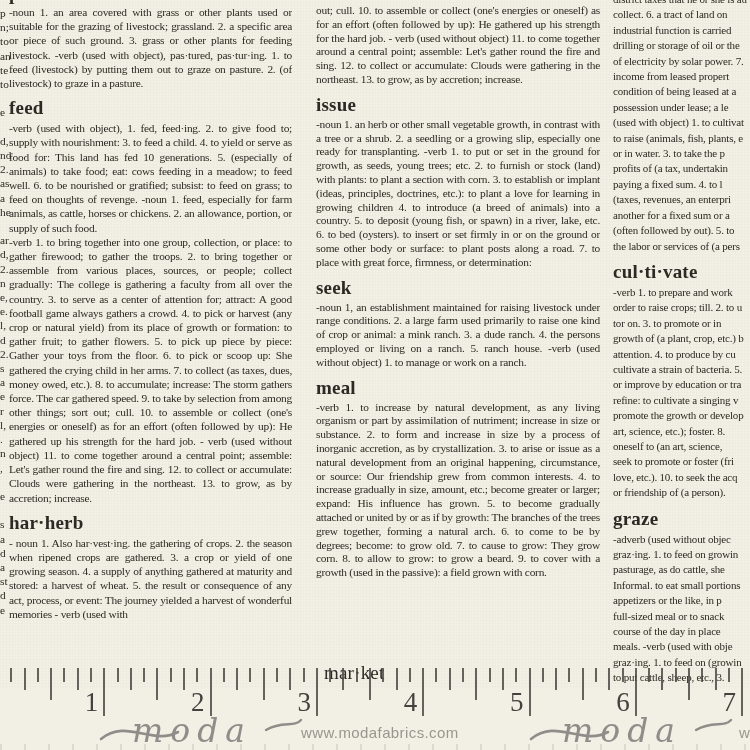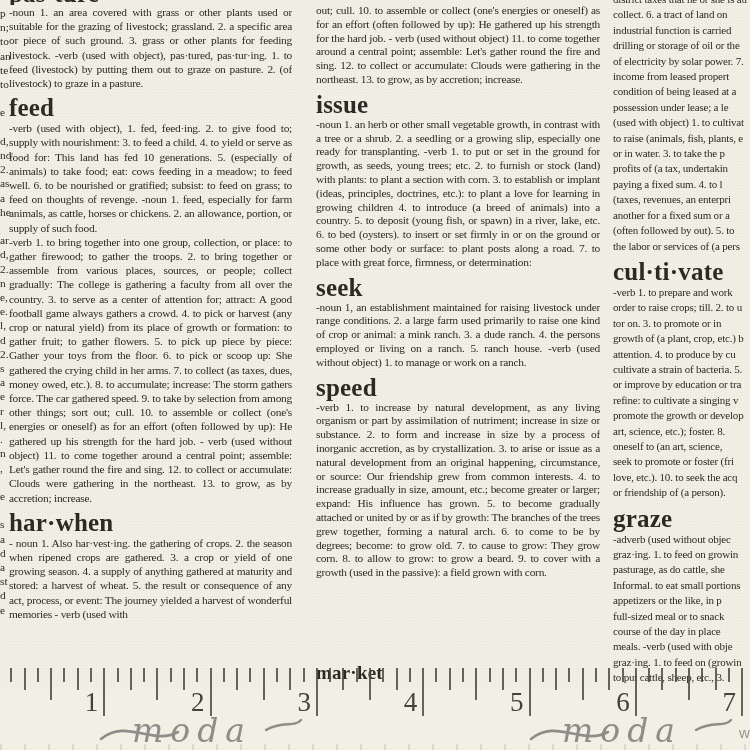--- a/index.html
+++ b/index.html
@@ -17,29 +17,29 @@
     left:0;top:6px;width:14px;height:662px;overflow:hidden;
     font-size:11.4px;line-height:14.2px;white-space:pre-line;text-align:left;
   }
   #col-left{left:9px;width:283px;top:0;}
   #col-left .body{font-size:11.4px;line-height:14.2px;letter-spacing:-0.25px;text-align:justify;}
   #col-mid{left:316px;width:284px;top:4px;height:660px;}
   #col-mid .body{font-size:11.4px;line-height:13.8px;letter-spacing:-0.25px;text-align:justify;}
   #col-right{left:613px;width:220px;top:-8px;height:700px;}
   #col-right .lines{font-size:11px;line-height:15.4px;letter-spacing:-0.2px;white-space:pre;text-align:left;}
   .headword{
-    font-size:25px;font-weight:600;line-height:22px;letter-spacing:0.2px;
+    font-size:19px;font-weight:600;line-height:22px;letter-spacing:0.2px;
     text-align:left;margin:7px 0 2px 0;
   }
   .headword:empty{display:none;margin:0;}
   .clip-head{height:5px;overflow:hidden;}
   .clip-head .headword{margin:-17px 0 0 0;}
   #market-head{
-    position:absolute;left:316px;top:662px;z-index:1;
-    font-size:19px;font-weight:700;letter-spacing:0.2px;
+    position:absolute;left:324px;top:662px;z-index:1;
+    font-size:19px;font-weight:400;letter-spacing:0.2px;
   }
   
   #ruler{position:absolute;left:0;top:668px;width:750px;height:82px;}
   #selvage-mask{position:absolute;left:0;top:21px;width:750px;height:61px;background:#f2f0e4;z-index:2;}
   #ticks{position:absolute;left:0;top:0;width:750px;height:82px;z-index:3;}
   .tick{position:absolute;top:0;width:2px;background:#4b4a46;opacity:.85;}
   .ruler-number{
     position:absolute;width:30px;text-align:right;z-index:4;
     font-family:"Liberation Serif", serif;font-size:27px;line-height:26px;color:#43423e;
   }
@@ -109,39 +109,39 @@
     <div class="body">-noun 1. an area covered with grass or other plants used or suitable for the grazing of livestock; grassland. 2. a specific area or piece of such ground. 3. grass or other plants for feeding livestock. -verb (used with object), pas·tured, pas·tur·ing. 1. to feed (livestock) by putting them out to graze on pasture. 2. (of livestock) to graze in a pasture.</div>
   </div>
   <div class="block">
     <div class="headword">feed</div>
     <div class="body">-verb (used with object), 1. fed, feed·ing. 2. to give food to; supply with nourishment: 3. to feed a child. 4. to yield or serve as food for: This land has fed 10 generations. 5. (especially of animals) to take food; eat: cows feeding in a meadow; to feed well. 6. to be nourished or gratified; subsist: to feed on grass; to feed on thoughts of revenge. -noun 1. feed, especially for farm animals, as cattle, horses or chickens. 2. an allowance, portion, or supply of such food.</div>
   </div>
   <div class="block">
     <div class="body">-verb 1. to bring together into one group, collection, or place: to gather firewood; to gather the troops. 2. to bring together or assemble from various places, sources, or people; collect gradually: The college is gathering a faculty from all over the country. 3. to serve as a center of attention for; attract: A good football game always gathers a crowd. 4. to pick or harvest (any crop or natural yield) from its place of growth or formation: to gather fruit; to gather flowers. 5. to pick up piece by piece: Gather your toys from the floor. 6. to pick or scoop up: She gathered the crying child in her arms. 7. to collect (as taxes, dues, money owed, etc.). 8. to accumulate; increase: The storm gathers force. The car gathered speed. 9. to take by selection from among other things; sort out; cull. 10. to assemble or collect (one's energies or oneself) as for an effort (often followed by up): He gathered up his strength for the hard job. - verb (used without object) 11. to come together around a central point; assemble: Let's gather round the fire and sing. 12. to collect or accumulate: Clouds were gathering in the northeast. 13. to grow, as by accretion; increase.</div>
   </div>
   <div class="block">
-    <div class="headword">har·when</div>
+    <div class="headword">har·herb</div>
     <div class="body">- noun 1. Also har·vest·ing. the gathering of crops. 2. the season when ripened crops are gathered. 3. a crop or yield of one growing season. 4. a supply of anything gathered at maturity and stored: a harvest of wheat. 5. the result or consequence of any act, process, or event: The journey yielded a harvest of wonderful memories - verb (used with</div>
   </div>
 </div>
 
 <div class="col" id="col-mid">
   <div class="block">
     <div class="body">out; cull. 10. to assemble or collect (one's energies or oneself) as for an effort (often followed by up): He gathered up his strength for the hard job. - verb (used without object) 11. to come together around a central point; assemble: Let's gather round the fire and sing. 12. to collect or accumulate: Clouds were gathering in the northeast. 13. to grow, as by accretion; increase.</div>
   </div>
   <div class="block">
     <div class="headword">issue</div>
     <div class="body">-noun 1. an herb or other small vegetable growth, in contrast with a tree or a shrub. 2. a seedling or a growing slip, especially one ready for transplanting. -verb 1. to put or set in the ground for growth, as seeds, young trees; etc. 2. to furnish or stock (land) with plants: to plant a section with corn. 3. to establish or implant (ideas, principles, doctrines, etc.): to plant a love for learning in growing children 4. to introduce (a breed of animals) into a country. 5. to deposit (young fish, or spawn) in a river, lake, etc. 6. to bed (oysters). to insert or set firmly in or on the ground or some other body or surface: to plant posts along a road. 7. to place with great force, firmness, or determination:</div>
   </div>
   <div class="block">
     <div class="headword">seek</div>
     <div class="body">-noun 1, an establishment maintained for raising livestock under range conditions. 2. a large farm used primarily to raise one kind of crop or animal: a mink ranch. 3. a dude ranch. 4. the persons employed or living on a ranch. 5. ranch house. -verb (used without object) 1. to manage or work on a ranch.</div>
   </div>
   <div class="block">
-    <div class="headword">speed</div>
+    <div class="headword">meal</div>
     <div class="body">-verb 1. to increase by natural development, as any living organism or part by assimilation of nutriment; increase in size or substance. 2. to form and increase in size by a process of inorganic accretion, as by crystallization. 3. to arise or issue as a natural development from an original happening, circumstance, or source: Our friendship grew from common interests. 4. to increase gradually in size, amount, etc.; become greater or larger; expand: His influence has grown. 5. to become gradually attached or united by or as if by growth: The branches of the trees grew together, forming a natural arch. 6. to come to be by degrees; become: to grow old. 7. to cause to grow: They grow corn. 8. to allow to grow: to grow a beard. 9. to cover with a growth (used in the passive): a field grown with corn.</div>
   </div>
 </div>
 
 <div id="market-head">mar·ket</div>
 
 <div class="col" id="col-right">
   <div class="lines">district taxes that he or she is au
 collect. 6. a tract of land on
 industrial function is carried
@@ -250,20 +250,21 @@
       <div class="tick" style="left: 741.1px; height: 48px;"></div>
     </div>
 
   <div class="selvage-item" id="logo1" style="left:98px;top:44px;">
     <svg width="205" height="36" viewBox="0 0 205 36">
       <path d="M3 27 C 28 6, 55 34, 80 20" fill="none" stroke="#8e8d89" stroke-width="2.6" stroke-linecap="round"></path>
       <text x="34" y="30" font-family="DejaVu Serif, serif" font-style="italic" font-size="33" letter-spacing="7" fill="#8e8d89">moda</text>
       <path d="M168 18 C 185 8, 196 16, 203 8" fill="none" stroke="#8e8d89" stroke-width="2.4" stroke-linecap="round"></path>
     </svg>
   </div>
+  <div class="selvage-item url-text" style="left:301px;top:56px;">www.modafabrics.com</div>
   <div class="selvage-item" id="logo2" style="left:528px;top:44px;">
     <svg width="205" height="36" viewBox="0 0 205 36">
       <path d="M3 27 C 28 6, 55 34, 80 20" fill="none" stroke="#8e8d89" stroke-width="2.6" stroke-linecap="round"></path>
       <text x="34" y="30" font-family="DejaVu Serif, serif" font-style="italic" font-size="33" letter-spacing="7" fill="#8e8d89">moda</text>
       <path d="M168 18 C 185 8, 196 16, 203 8" fill="none" stroke="#8e8d89" stroke-width="2.4" stroke-linecap="round"></path>
     </svg>
   </div>
   <div class="selvage-item url-text" style="left:739px;top:56px;">w</div>
 <div class="ruler-number" style="left: 68.3px; top: 21px;">1</div>
     <div class="ruler-number" style="left: 174.6px; top: 21px;">2</div>

